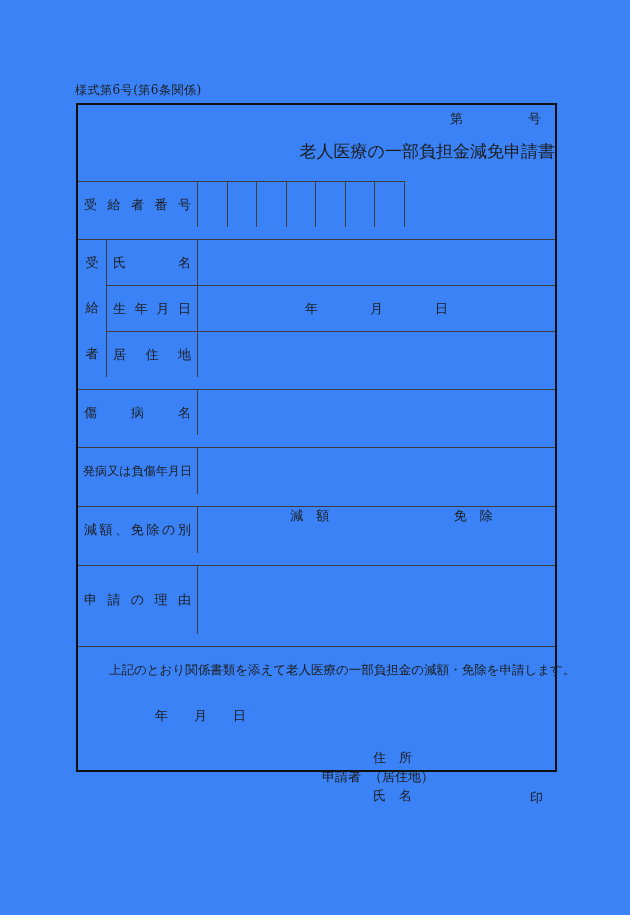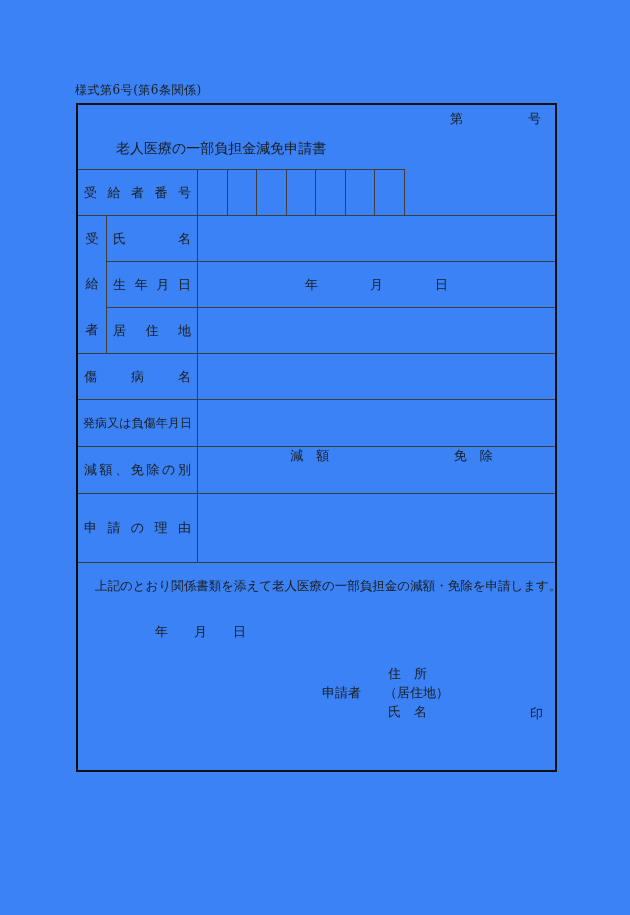--- a/index.html
+++ b/index.html
@@ -27,27 +27,28 @@
     position: absolute;
     left: 76px;
     top: 103px;
     width: 481px;
     height: 669px;
     border: 2px solid #101010;
     box-sizing: border-box;
     display: flex;
     flex-direction: column;
     font-size: 13px;
+    gap: 12px;
   }
   .bt { border-top: 1px solid #3d3d3d; }
 
   
   .header-row { position: relative; height: 64px; flex: none; }
   .doc-number { position: absolute; top: 5px; right: 14px; font-size: 13px; white-space: pre; }
-  .form-title { position: absolute; top: 35px; left: 0; width: 100%; text-align: left; font-size: 14px; letter-spacing: 0; padding-left: 38px; }
+  .form-title { position: absolute; top: 35px; left: 0; width: 100%; text-align: right; font-size: 17px; letter-spacing: 0; }
 
   
   .row { display: flex; flex: none; }
   .label-cell {
     box-sizing: border-box;
     display: flex;
     align-items: center;
     justify-content: space-between;
     padding: 0 6px;
     border-right: 1px solid #3d3d3d;
@@ -83,24 +84,24 @@
   .center-value { display: flex; align-items: center; justify-content: center; white-space: pre; }
 
   
   .h45 { height: 45px; }
   .h46 { height: 46px; }
   .h68 { height: 68px; }
   .option-value { display: flex; justify-content: space-around; padding-left: 30px; white-space: pre; }
 
   
   .bottom { flex: 1; position: relative; }
-  .statement { position: absolute; left: 17px; top: 15px; font-size: 12.5px; white-space: nowrap; }
+  .statement { position: absolute; left: 31px; top: 15px; font-size: 12.5px; white-space: nowrap; }
   .date-line { position: absolute; left: 77px; top: 60px; white-space: pre; }
   .applicant { position: absolute; left: 244px; top: 101px; display: flex; align-items: center; }
-  .app-label { flex: none; margin-right: 23px; }
+  .app-label { flex: none; margin-right: 8px; }
   .app-lines { display: flex; flex-direction: column; line-height: 19px; }
   .app-line { white-space: pre; }
   .app-indent { padding-left: 4px; }
   .seal { position: absolute; left: 452px; top: 142px; }
   .addressee { position: absolute; left: 15px; top: 183px; white-space: pre; }
   .honorific { margin-left: 43px; }
 </style>
 </head>
 <body>
 

